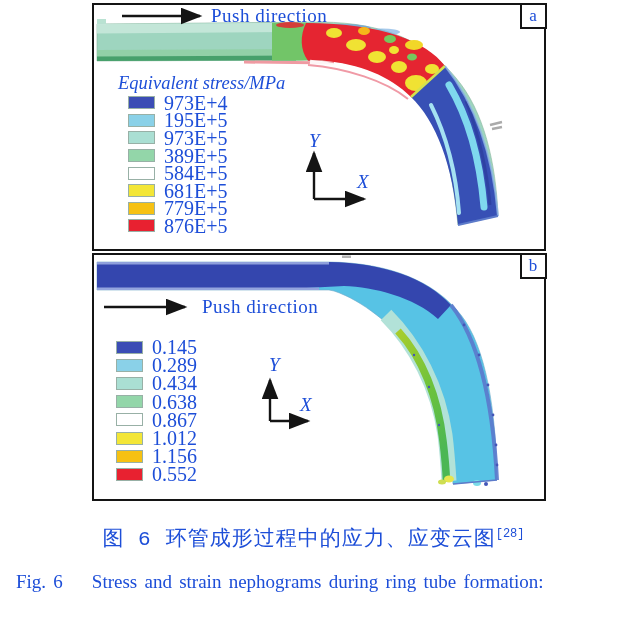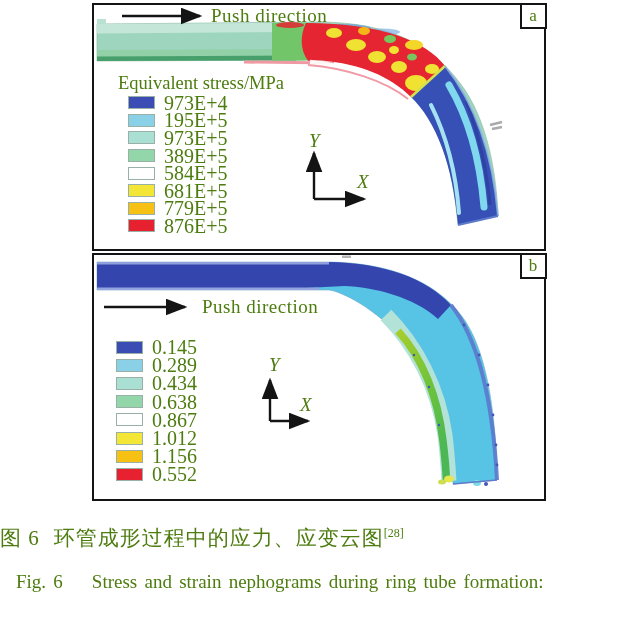--- a/index.html
+++ b/index.html
@@ -1,48 +1,48 @@
 <!DOCTYPE html>
 <html><head>
 <meta charset="utf-8">
 <style>
   html,body{margin:0;padding:0;background:#fff;}
   #page{position:relative;width:627px;height:643px;background:#fff;overflow:hidden;
-        font-family:"Liberation Serif","DejaVu Serif",serif;color:#4d7c0f;}
+        font-family:"Liberation Serif","DejaVu Serif",serif;color:#1d4ed8;}
   .panel{position:absolute;left:92px;width:454px;height:248px;border:2.5px solid #141414;
          background:#fff;box-sizing:border-box;}
   #panel-a{top:3px;}
   #panel-b{top:253px;}
   .panel svg{position:absolute;left:0;top:0;}
   .panel-label-box{position:absolute;top:-2.5px;right:-2.5px;width:27px;height:26px;
          border:2.2px solid #141414;background:#fff;box-sizing:border-box;
          display:flex;align-items:center;justify-content:center;
          font-size:17px;line-height:1;}
   .push-label{position:absolute;font-size:19px;letter-spacing:.5px;white-space:nowrap;}
   #panel-a .push-label{left:117px;top:0px;}
   #panel-b .push-label{left:108px;top:41px;}
-  .legend-title{position:absolute;font-size:18.5px;white-space:nowrap;}
+  .legend-title{position:absolute;font-size:18.5px;white-space:nowrap;font-style:italic;}
   #panel-a .legend-title{left:24px;top:68px;}
   #panel-b .legend-title{left:21px;top:62px;}
   .legend{position:absolute;}
   #panel-a .legend{left:34px;top:89px;}
   #panel-b .legend{left:22px;top:83px;}
   .legend-row{display:flex;align-items:center;}
   #panel-a .legend-row{height:17.6px;}
   #panel-b .legend-row{height:18.2px;}
   .swatch{display:inline-block;width:27px;height:13px;border:1px solid #98b0a6;
           box-sizing:border-box;margin-right:9px;flex:0 0 auto;}
   .legend-label{font-size:20px;line-height:1;}
   .axis-label{position:absolute;font-style:italic;font-size:19px;}
   #panel-a .axis-label.y{left:215px;top:125px;}
   #panel-a .axis-label.x{left:263px;top:166px;}
   #panel-b .axis-label.y{left:175px;top:99px;}
   #panel-b .axis-label.x{left:206px;top:139px;}
-  .caption-zh{position:absolute;left:0;right:0;top:524px;text-align:left;
-              font-size:21px;letter-spacing:1px;white-space:nowrap;}
+  .caption-zh{position:absolute;left:0;right:0;top:524px;text-align:center;
+              font-size:21px;letter-spacing:1px;white-space:nowrap;font-family:Liberation Mono, monospace;}
   .caption-zh .fig-no{margin-right:14px;}
   .caption-zh sup{font-size:12px;letter-spacing:0;}
   .caption-en1{position:absolute;left:16px;top:571px;font-size:19px;word-spacing:2.5px;white-space:nowrap;}
   .caption-en1 .fig-no{margin-right:29px;}
   .caption-en2{position:absolute;left:66px;top:606px;font-size:18px;word-spacing:2px;white-space:nowrap;}
 </style>
 </head>
 <body>
 
 <div id="page">

